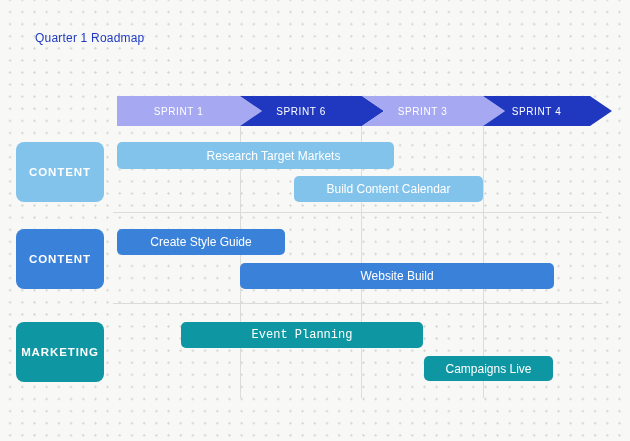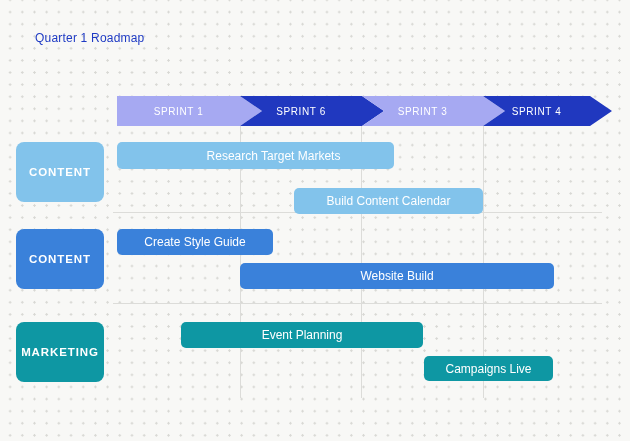--- a/index.html
+++ b/index.html
@@ -51,21 +51,21 @@
   .label-marketing { top:322px; }
 
   
   .task-bar {
     position:absolute; height:26px; border-radius:5px;
     display:flex; align-items:center; justify-content:center;
     color:#ffffff; font-size:12px; font-weight:500; white-space:nowrap;
   }
   .task-research   { left:117px; top:142px; width:241px; height:27px;padding-left:36px; }
   .task-calendar   { left:294px; top:176px; width:189px; }
-  .task-styleguide { left:117px; top:229px; width:156px; }
+  .task-styleguide { left:117px; top:229px; width:168px; }
   .task-website    { left:240px; top:263px; width:314px; }
   .task-event      { left:181px; top:322px; width:242px; }
   .task-campaigns  { left:424px; top:356px; width:129px; height:25px; }
 </style>
 </head>
 <body>
 
 <div class="canvas" style="background-color: rgb(248, 248, 246);">
 
   <div class="page-title" style="color: rgb(30, 58, 196);">Quarter 1 Roadmap</div>
@@ -79,19 +79,19 @@
   <div class="chevron chevron-first sprint1" style="background-color: rgb(166, 169, 242);">SPRINT 1</div>
   <div class="chevron chevron-notched sprint2" style="background-color: rgb(32, 56, 191);">SPRINT 6</div>
   <div class="chevron chevron-notched sprint3" style="background-color: rgb(166, 169, 242);">SPRINT 3</div>
   <div class="chevron chevron-notched sprint4" style="background-color: rgb(32, 56, 191); text-align: center;">SPRINT 4</div>
 
   <div class="row-label label-content" style="background-color: rgb(130, 195, 235);">CONTENT</div>
   <div class="row-label label-design" style="background-color: rgb(58, 129, 218);">CONTENT</div>
   <div class="row-label label-marketing" style="background-color: rgb(14, 151, 163);">MARKETING</div>
 
   <div class="task-bar task-research" style="background-color: rgb(130, 195, 235);">Research Target Markets</div>
-  <div class="task-bar task-calendar" style="background-color: rgb(130, 195, 235); margin-top: 12px;">Build Content Calendar</div>
+  <div class="task-bar task-calendar" style="background-color: rgb(130, 195, 235);">Build Content Calendar</div>
   <div class="task-bar task-styleguide" style="background-color: rgb(58, 129, 218);">Create Style Guide</div>
   <div class="task-bar task-website" style="background-color: rgb(58, 129, 218);">Website Build</div>
-  <div class="task-bar task-event" style="background-color: rgb(14, 151, 163);">Event Planning</div>
+  <div class="task-bar task-event" style="background-color: rgb(14, 151, 163); font-family: Liberation Mono, monospace;">Event Planning</div>
   <div class="task-bar task-campaigns" style="background-color: rgb(14, 151, 163);">Campaigns Live</div>
 
 </div>
 
 </body></html>

